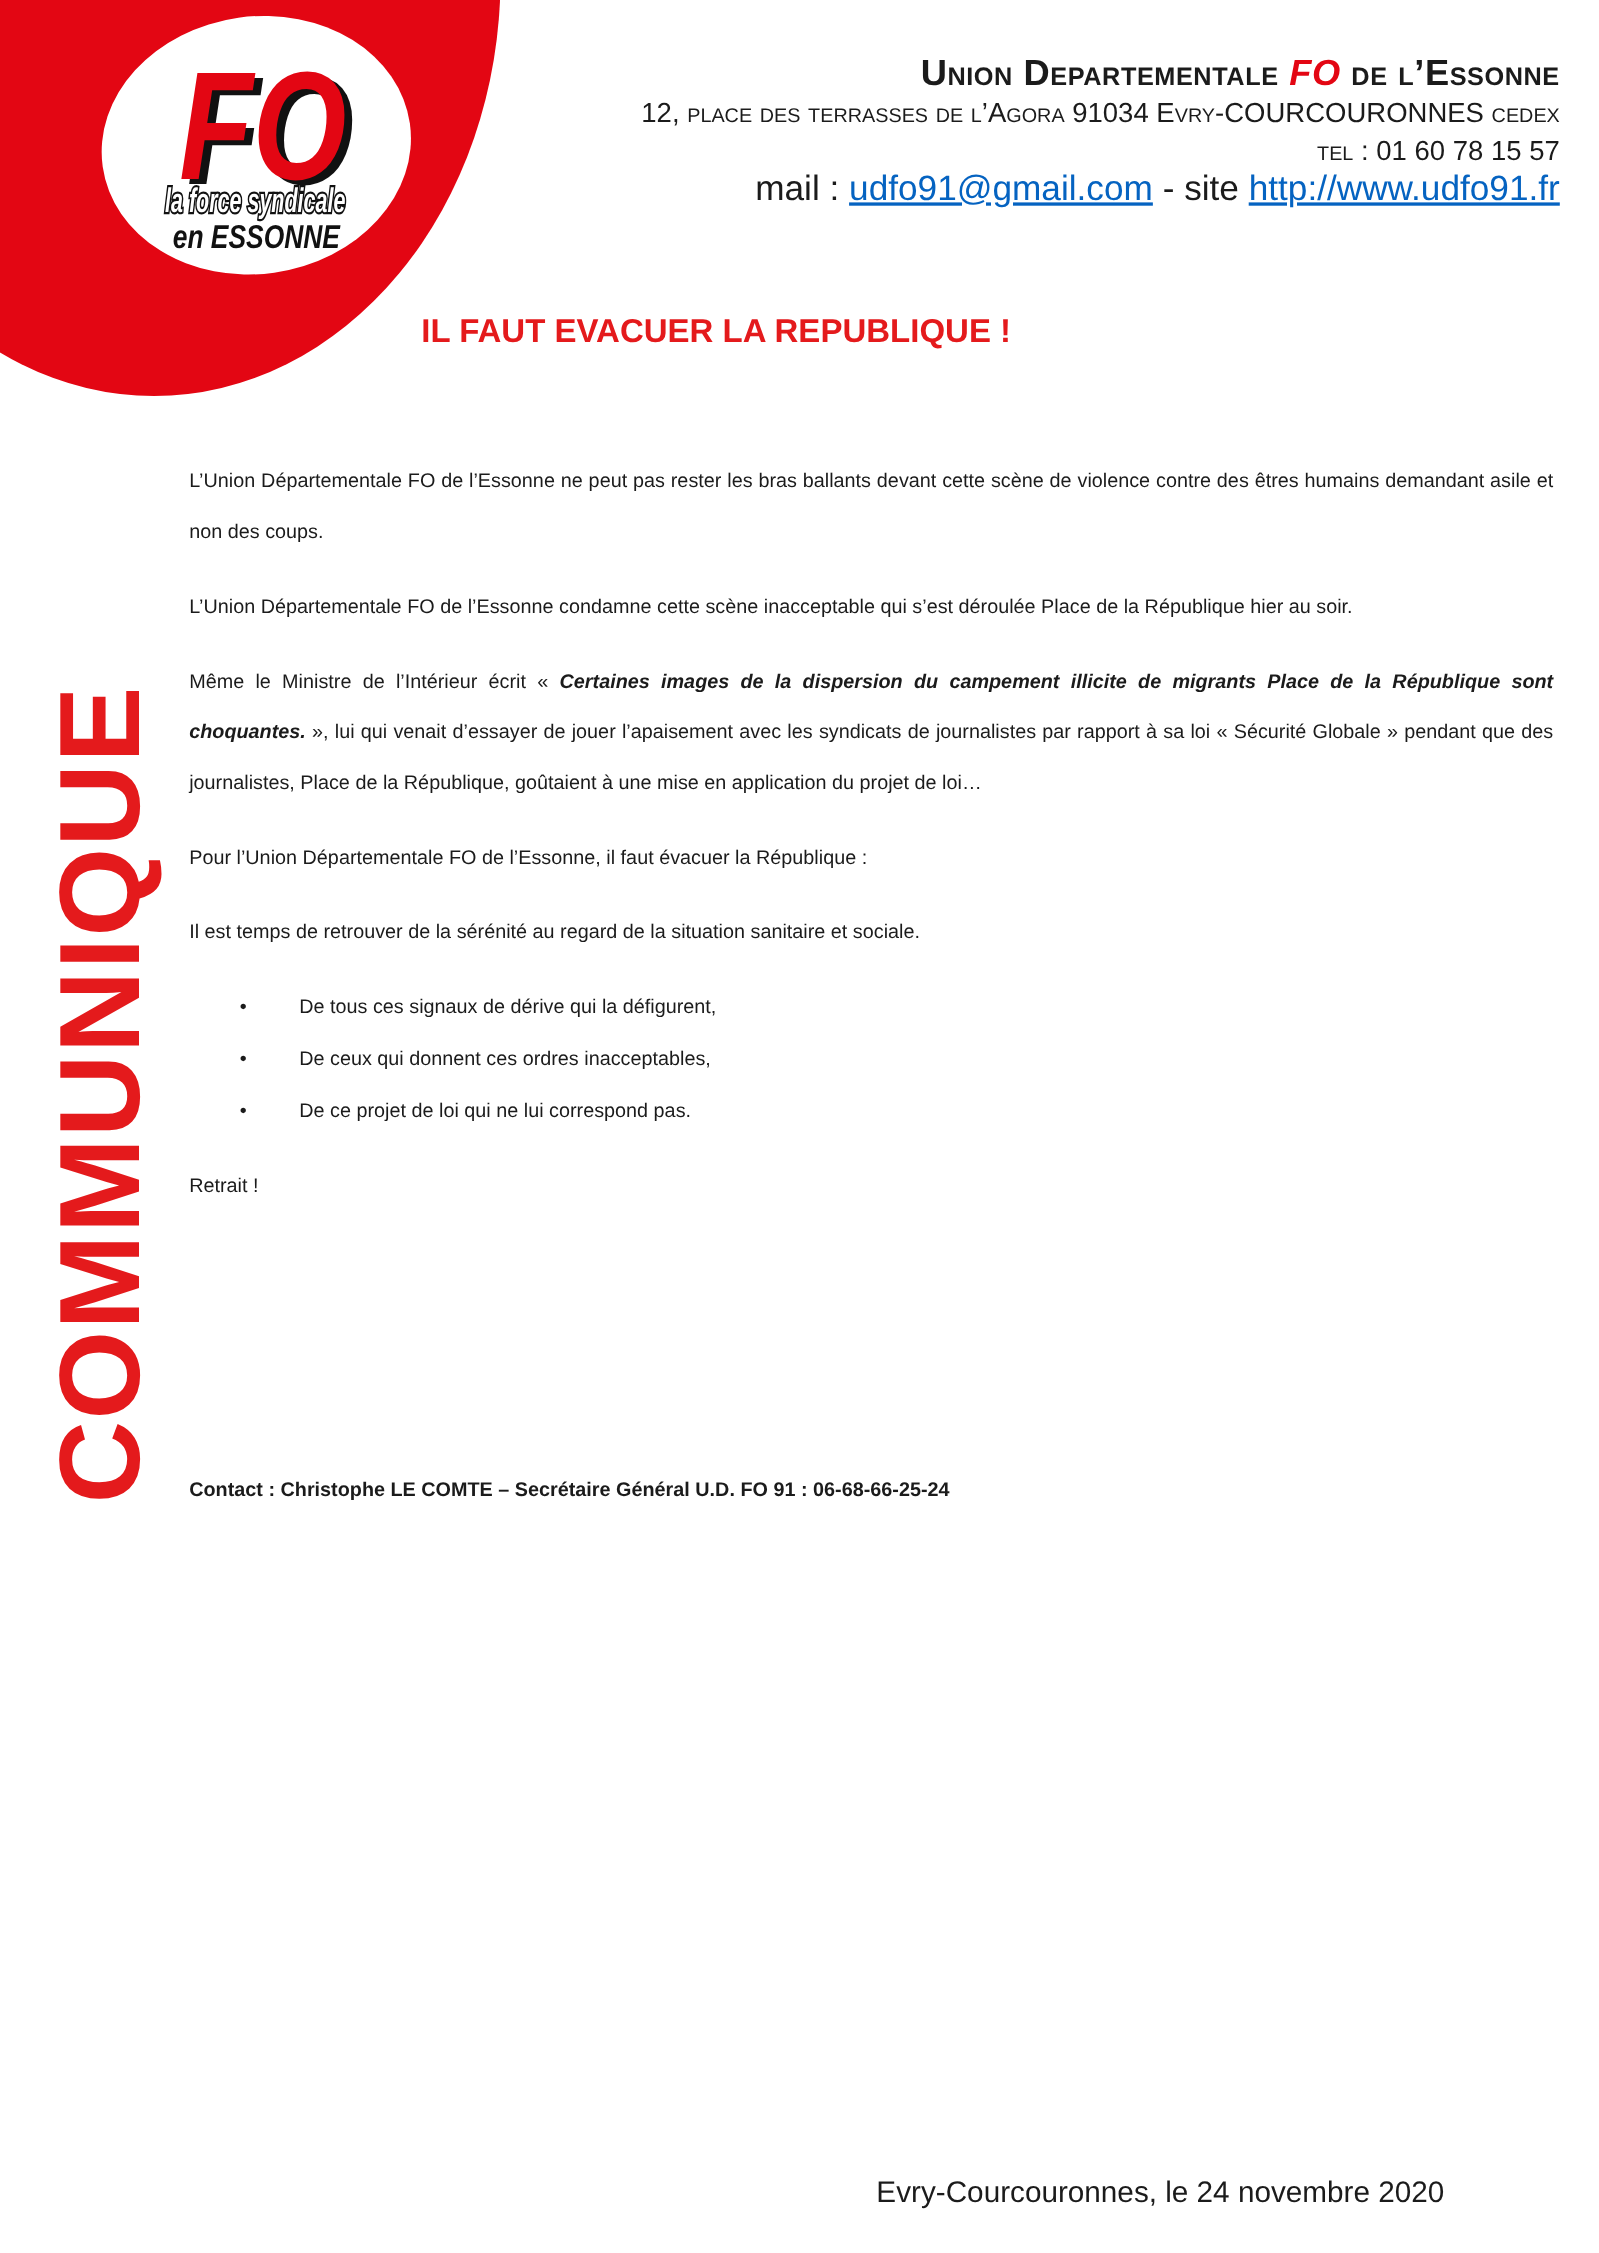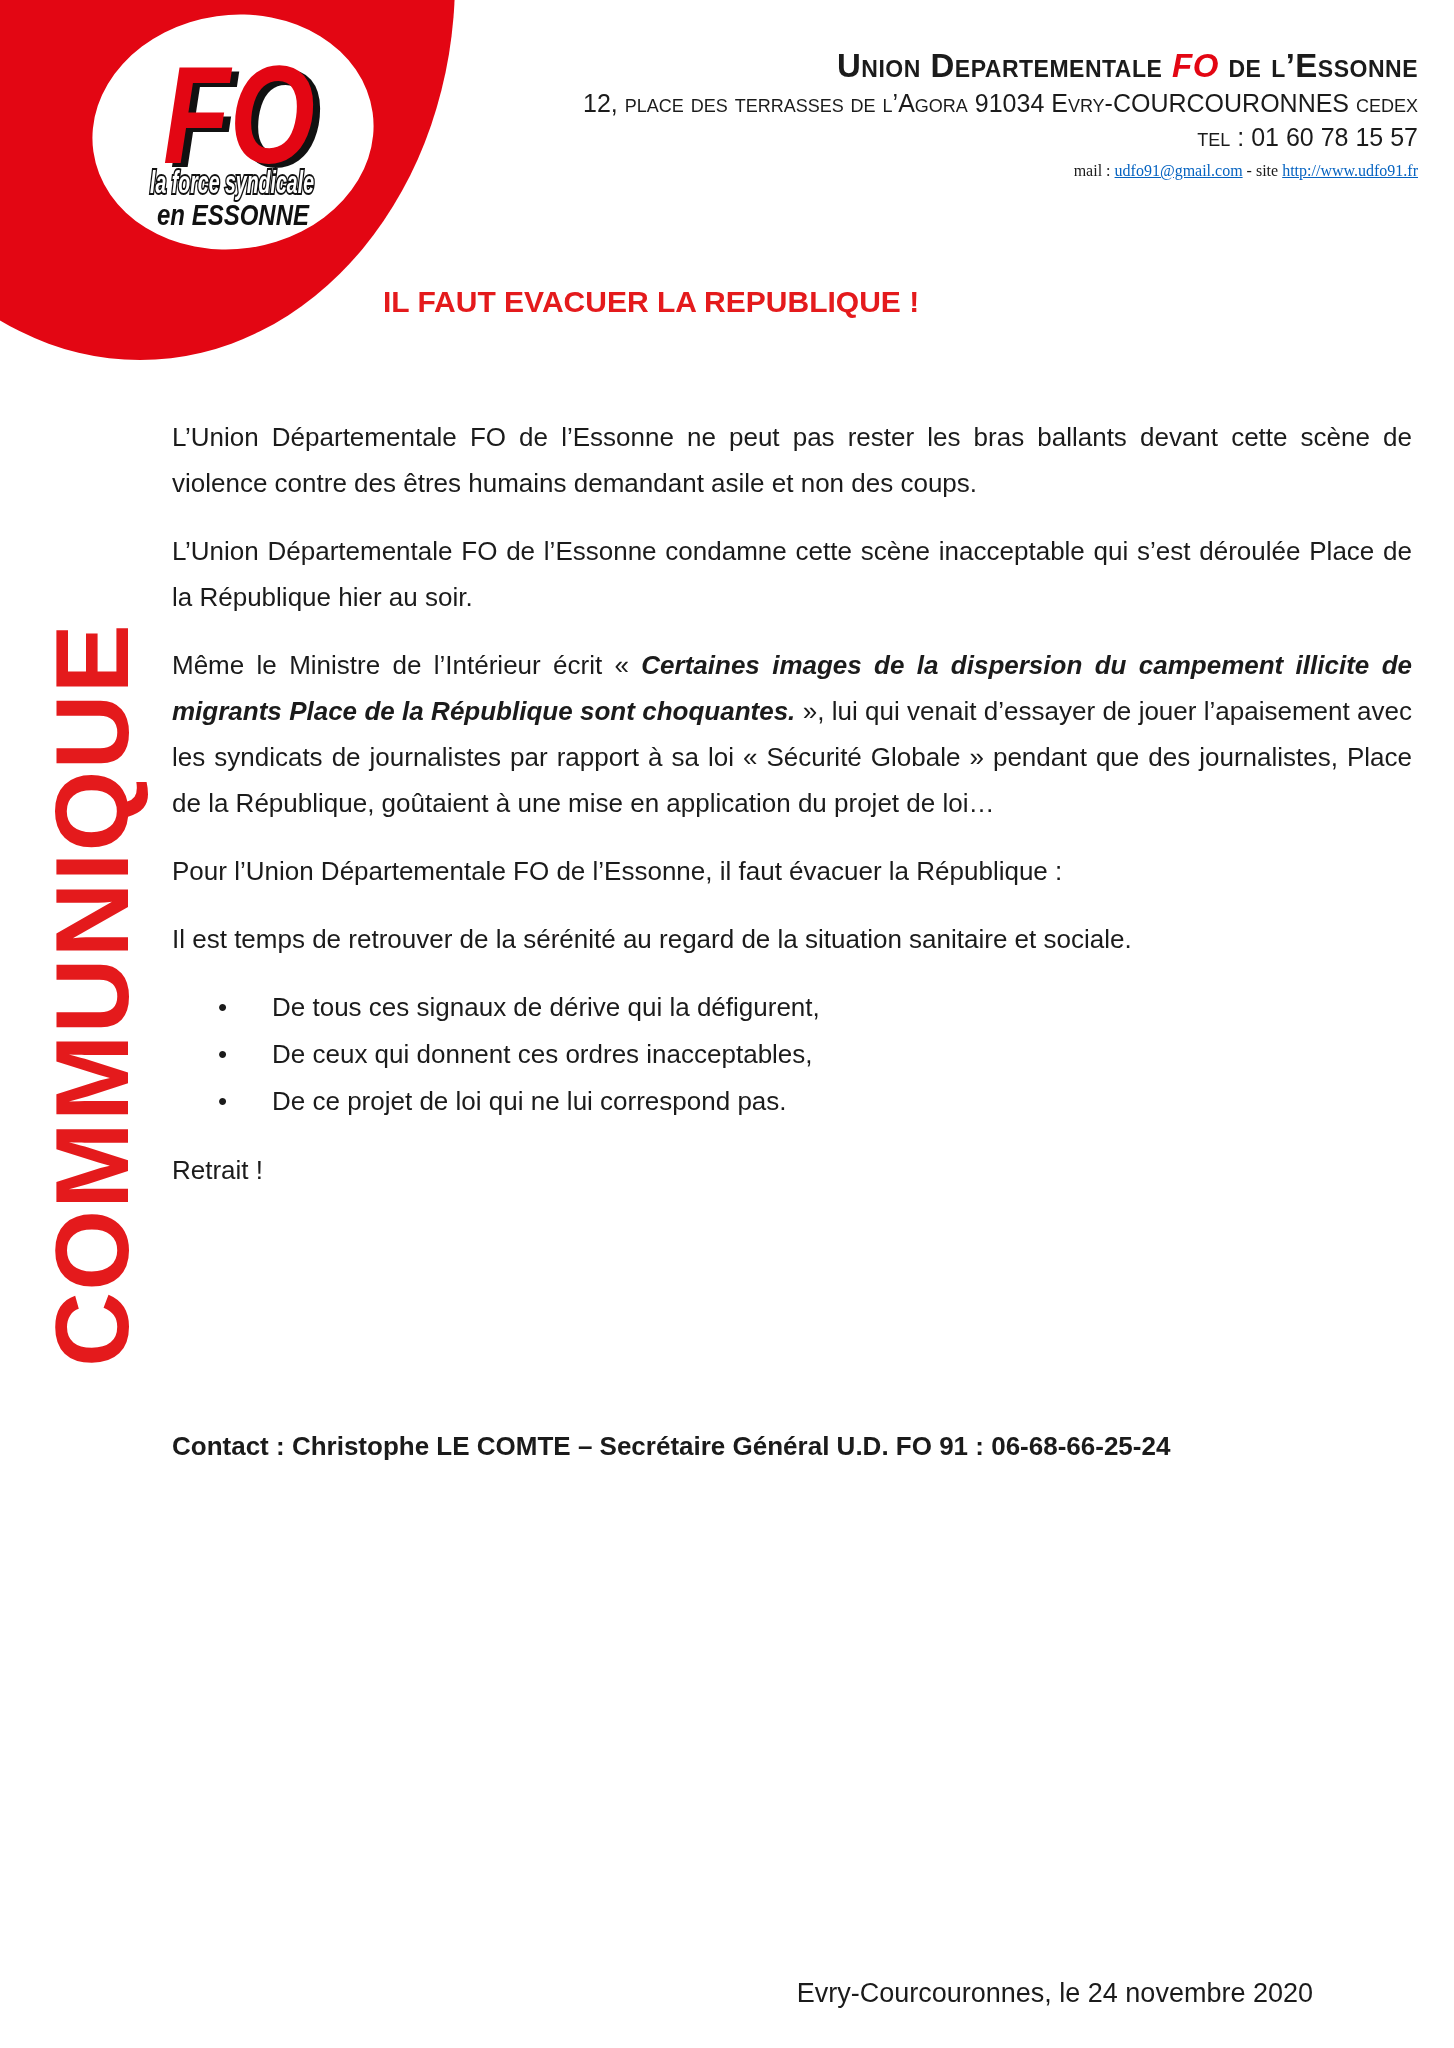--- a/index.html
+++ b/index.html
@@ -19,32 +19,32 @@
   }
   
   .header{position:absolute;top:46px;left:470px;right:36px;text-align:right;}
   .org-line{
     font-size:33px;font-weight:bold;line-height:40px;
     font-variant:small-caps;color:#1b1b1b;letter-spacing:0.5px;
   }
   .org-fo{color:#e30613;font-style:italic;}
   .addr-line{font-size:25px;line-height:34px;font-variant:small-caps;}
   .tel-line{font-size:25px;line-height:34px;font-variant:small-caps;text-align:right;}
-  .mail-line{font-size:16px;line-height:34px;font-family:Liberation Serif, serif;}
+  .mail-line{font-size:32px;line-height:34px;}
   .mail-line a{color:#0563c1;text-decoration:underline;}
   
   .doc-title{
     position:absolute;top:285px;left:383px;
     font-size:30px;font-weight:bold;color:#e41a1c;letter-spacing:0px;
     white-space:nowrap;
   }
   
   .body-col{
     position:absolute;top:414px;left:172px;width:1240px;
-    font-size:26px;line-height:46px;text-align:justify;
+    font-size:18px;line-height:46px;text-align:justify;
   }
   .body-col p{margin:0 0 22px 0;}
   .quote{font-weight:bold;font-style:italic;}
   ul.points{list-style:none;margin:0 0 22px 0;padding:0;text-align:left;}
   ul.points li{position:relative;padding-left:100px;line-height:47px;}
   .bullet-dot{position:absolute;left:46px;top:0;}
   .para-gap{margin-top:46px !important;}
   .contact-line{font-weight:bold;margin-top:230px !important;text-align:left;}
   
   .dateline{

